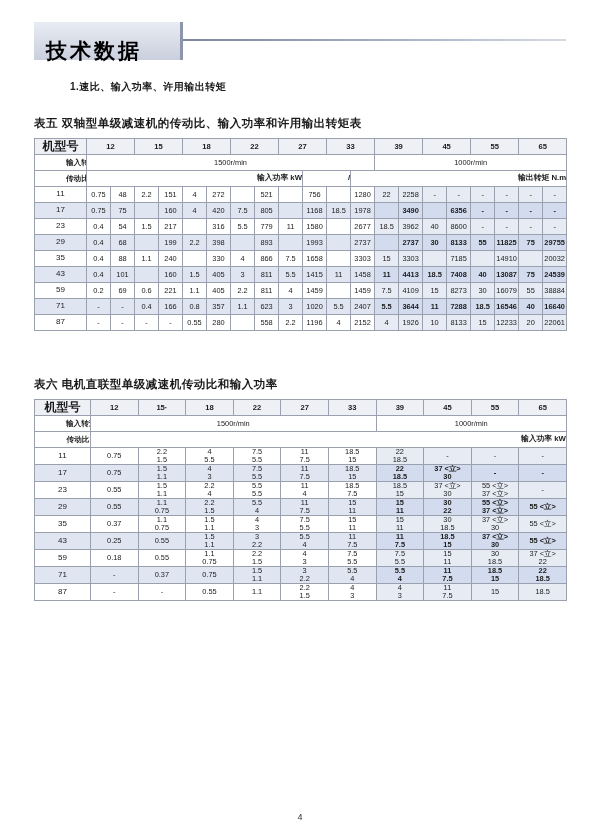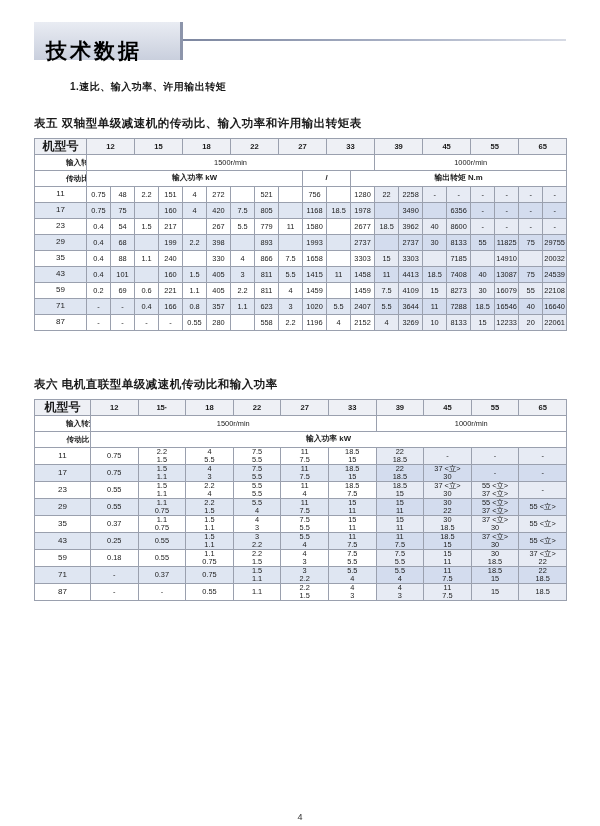--- a/index.html
+++ b/index.html
@@ -114,33 +114,35 @@
   table.grid .lbl {
     background: #ffffff;
     font-weight: bold;
     font-size: 7.6px;
     padding-left: 31px;
   }
   table.grid .band {
     background: #ffffff;
     font-weight: bold;
     font-size: 7.8px;
+    text-align: right;
   }
   tr.alt td {
     background: #dfe6f2;
   }
   td.ratio {
     font-weight: bold;
     font-size: 8px;
   }
   td.shade {
     background: #e7ebf4;
   }
   tr.alt td.shade {
     background: #d3dcee;
+    font-weight: bold;
   }
   .t2 td {
     height: 13.5px;
   }
   .t2 .two span {
     display: block;
     line-height: 1.08;
   }
   .spacer {
     height: 34px;
@@ -266,21 +268,21 @@
           <td class="shade">-</td>
           <td class="shade">-</td>
         </tr>
         <tr class="">
           <td class="ratio">23</td>
           <td class="">0.4</td>
           <td class="">54</td>
           <td class="">1.5</td>
           <td class="">217</td>
           <td class=""></td>
-          <td class="">267</td>
+          <td class="">316</td>
           <td class="">5.5</td>
           <td class="">779</td>
           <td class="">11</td>
           <td class="">1580</td>
           <td class=""></td>
           <td class="">2677</td>
           <td class="shade">18.5</td>
           <td class="shade">3962</td>
           <td class="shade">40</td>
           <td class="shade">8600</td>
@@ -372,21 +374,21 @@
           <td class="">1459</td>
           <td class=""></td>
           <td class="">1459</td>
           <td class="shade">7.5</td>
           <td class="shade">4109</td>
           <td class="shade">15</td>
           <td class="shade">8273</td>
           <td class="shade">30</td>
           <td class="shade">16079</td>
           <td class="shade">55</td>
-          <td class="shade">22108</td>
+          <td class="shade">38884</td>
         </tr>
         <tr class="alt">
           <td class="ratio">71</td>
           <td class="">-</td>
           <td class="">-</td>
           <td class="">0.4</td>
           <td class="">166</td>
           <td class="">0.8</td>
           <td class="">357</td>
           <td class="">1.1</td>
@@ -412,21 +414,21 @@
           <td class="">-</td>
           <td class="">0.55</td>
           <td class="">280</td>
           <td class=""></td>
           <td class="">558</td>
           <td class="">2.2</td>
           <td class="">1196</td>
           <td class="">4</td>
           <td class="">2152</td>
           <td class="shade">4</td>
-          <td class="shade">3269</td>
+          <td class="shade">1926</td>
           <td class="shade">10</td>
           <td class="shade">8133</td>
           <td class="shade">15</td>
           <td class="shade">12233</td>
           <td class="shade">20</td>
           <td class="shade">22061</td>
         </tr>
       </tbody>
     </table>
 

